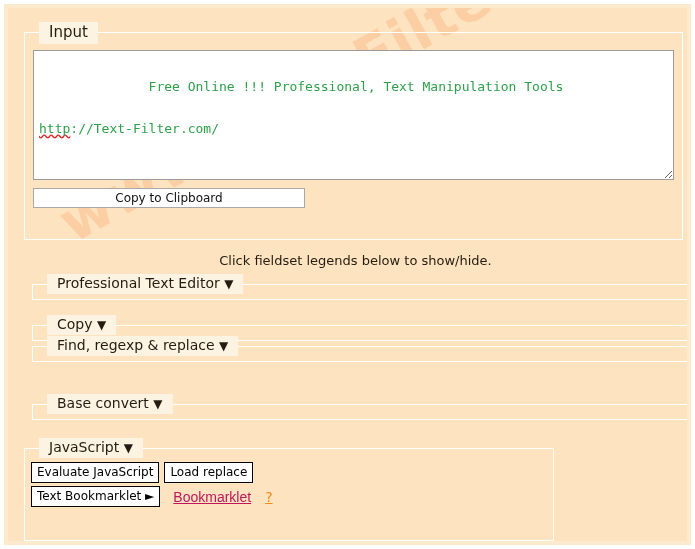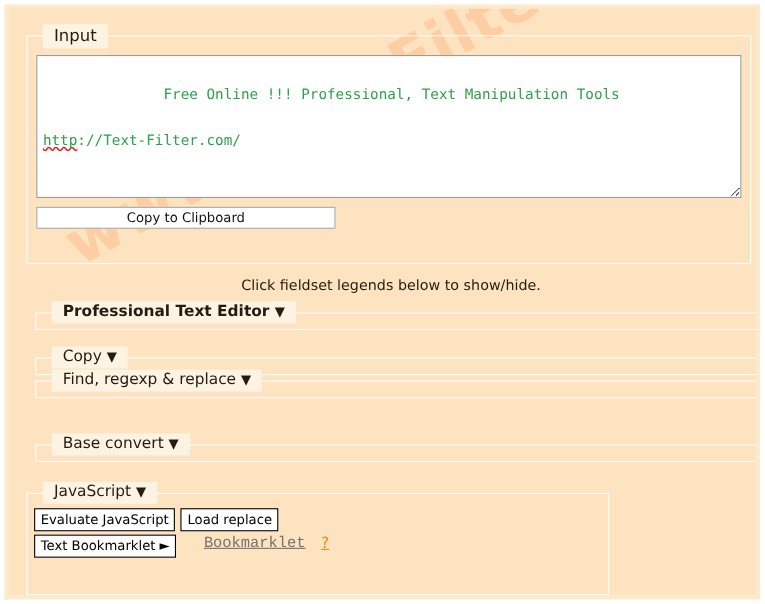--- a/index.html
+++ b/index.html
@@ -174,60 +174,60 @@
   
   .fs-collapsed {
     position: absolute;
     left: 16px;
     width: 659px;
     height: 26px;
     margin: 0;
   }
   .fs-collapsed > legend { font-size: 14px; }
 
-  #fs-editor   { top: 266px; font-weight: bold; }
+  #fs-editor   { top: 266px; }
   #fs-hash     { top: 307px; }
   #fs-find     { top: 328px; }
   #fs-base     { top: 386px; }
 
   
   #fs-js {
     position: absolute;
     left: 16px;
     top: 430px;
     width: 530px;
     height: 103px;
     margin: 0;
   }
   .js-body {
     padding: 4px 0 6px 6px;
   }
   .js-row {
     display: flex;
-    align-items: flex-start;
+    align-items: center;
     margin-bottom: 3px;
   }
   button.js-btn {
     background: #ffffff;
     border: 1px solid #000000;
     color: #000000;
     font-family: "DejaVu Sans", sans-serif;
     font-size: 12px;
     line-height: 1;
     padding: 3px 5px 4px 5px;
     margin-right: 5px;
     cursor: pointer;
     white-space: nowrap;
   }
   a.bm-link {
-    color: #737373;
-    font-family: Liberation Mono, monospace;
+    color: #be185d;
+    font-family: Liberation Sans, sans-serif;
     font-size: 14px;
     text-decoration: underline;
-    margin-left: 20px;
+    margin-left: 8px;
     margin-right: 14px;
     cursor: pointer;
   }
   a.help-link {
     color: #f28b18;
     font-family: "DejaVu Sans", sans-serif;
     font-size: 14px;
     text-decoration: underline;
     cursor: pointer;
   }

